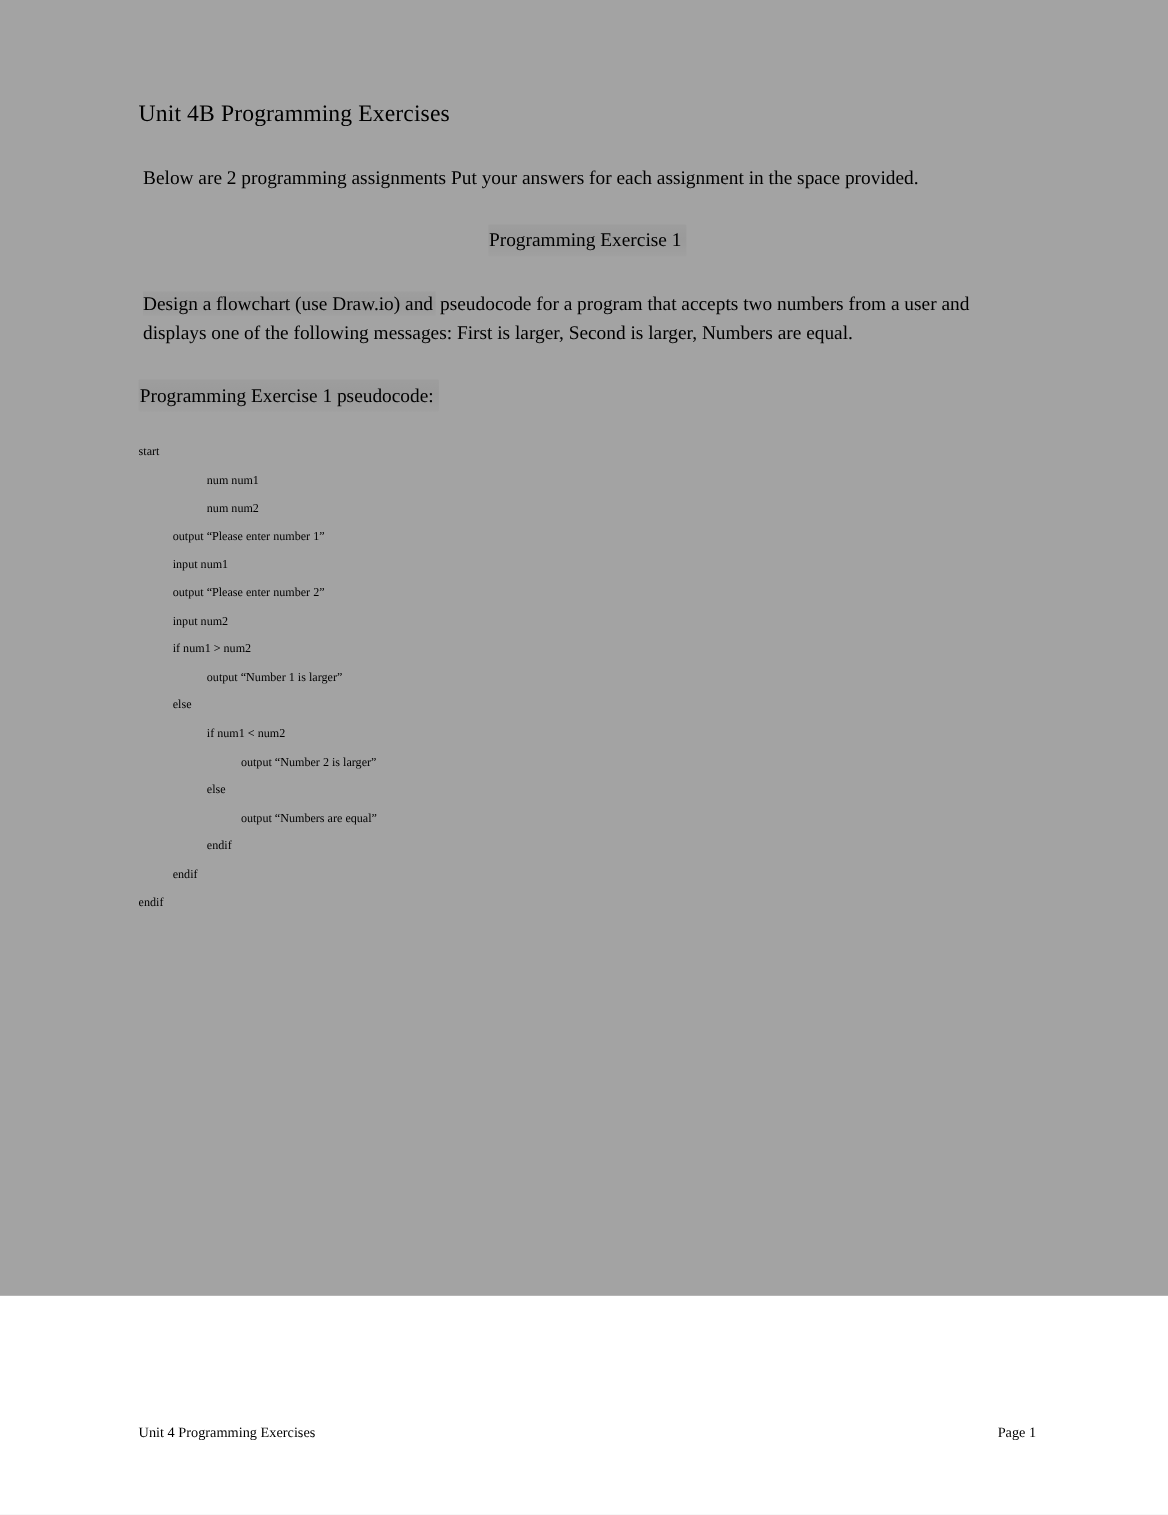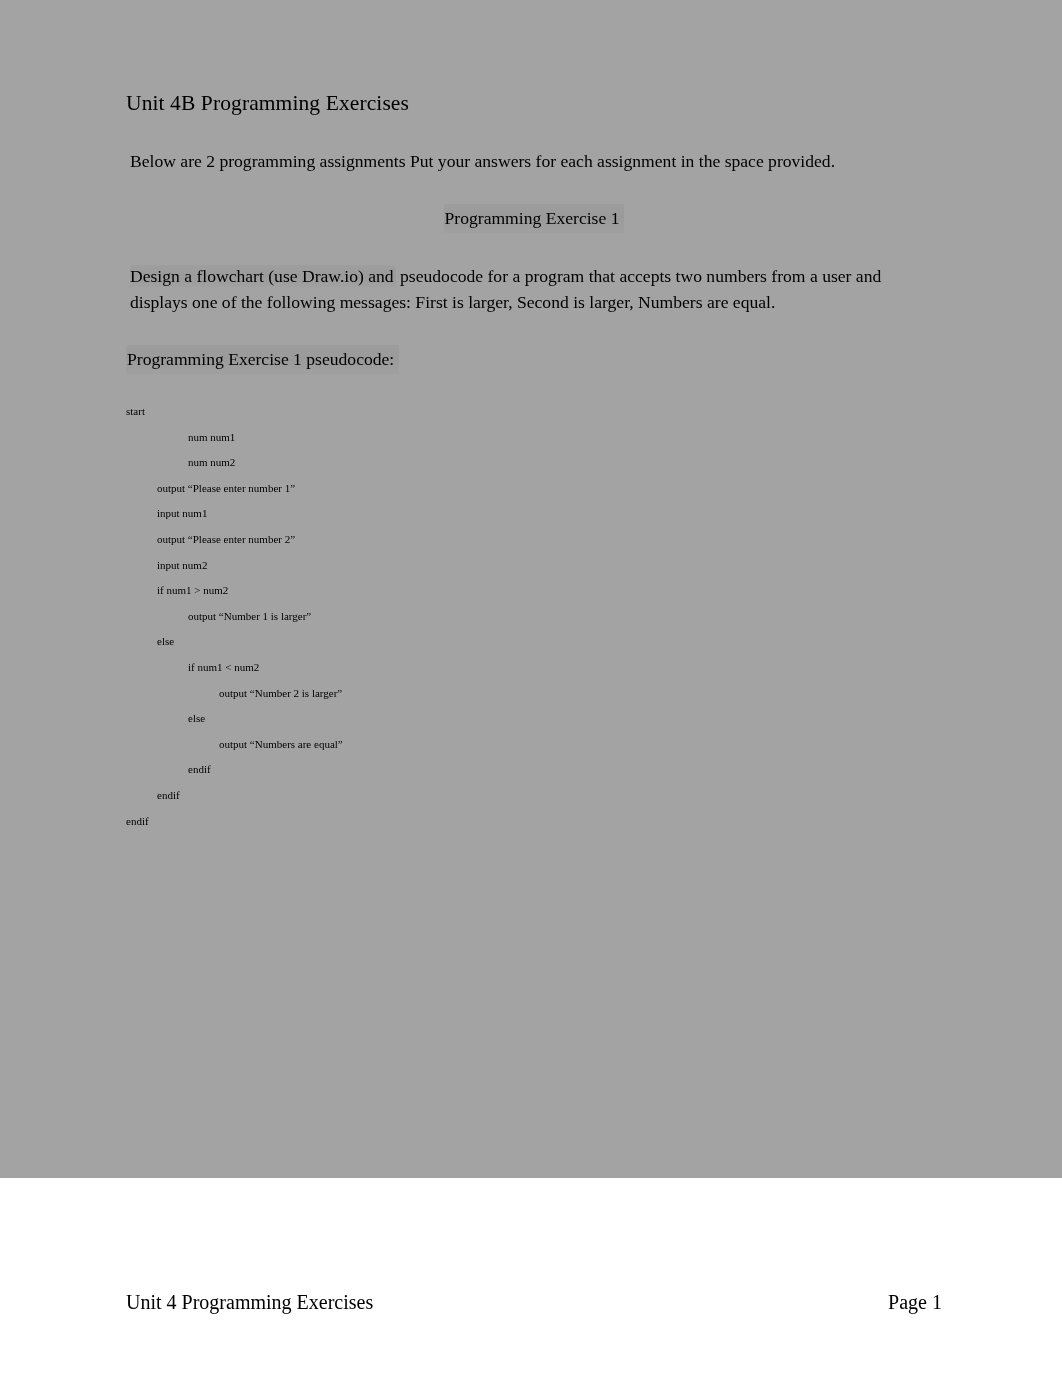--- a/index.html
+++ b/index.html
@@ -91,21 +91,21 @@
 
   
   .footer {
     position: absolute;
     left: 126px;
     top: 1289px;
     width: 816px;
     display: flex;
     justify-content: space-between;
     align-items: center;
-    font-size: 20px;
+    font-size: 13px;
     line-height: 26px;
   }
   .footer-left  { text-align: left; }
   .footer-right { text-align: right; }
 </style>
 </head>
 <body>
 
 <div class="page">
 

